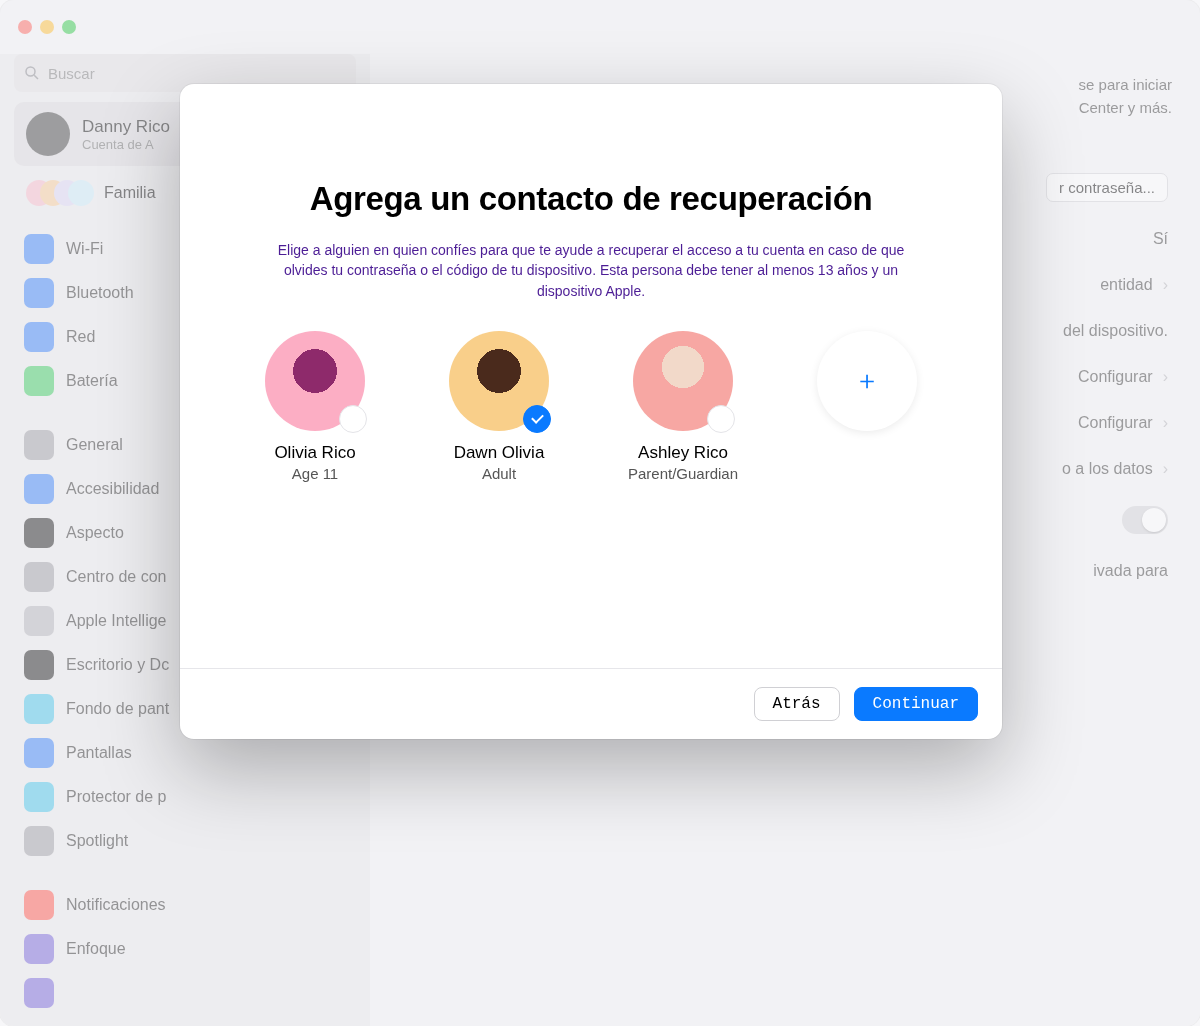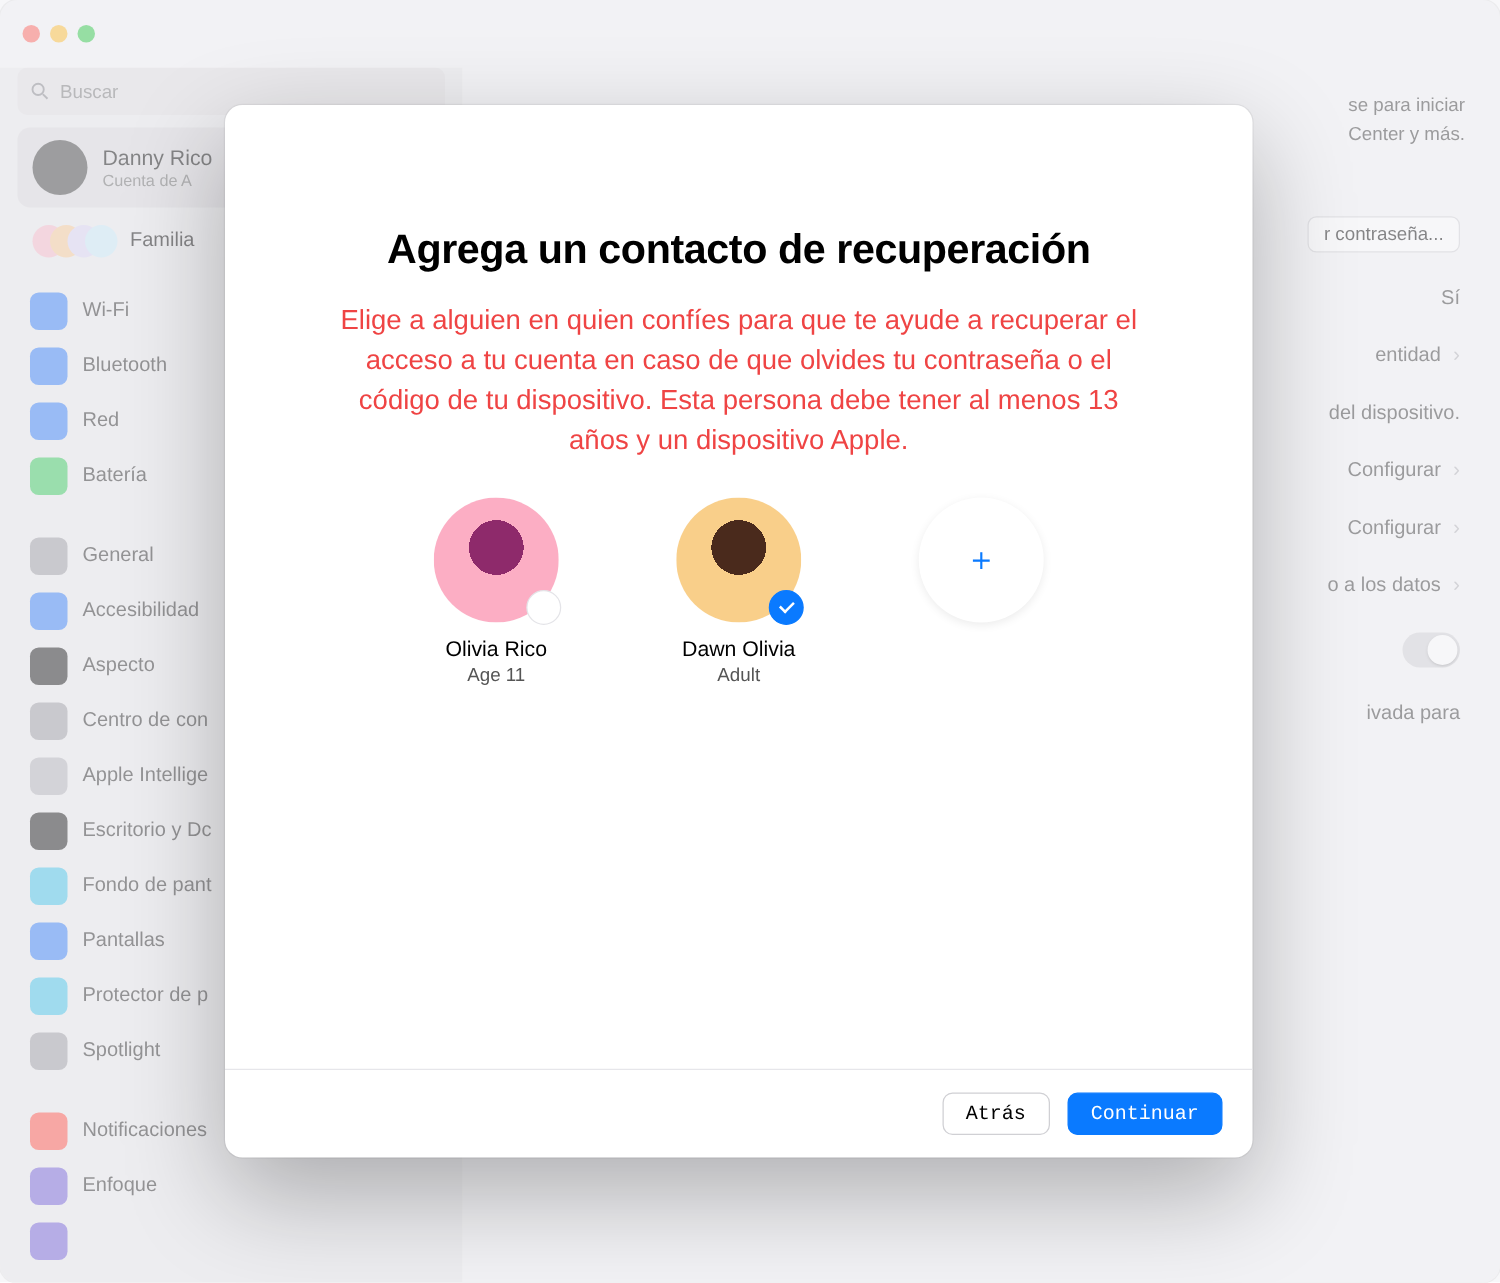--- a/index.html
+++ b/index.html
@@ -38,24 +38,24 @@
 .main { flex:1; background:#f4f4f5; display:flex; flex-direction:column; }
 .main-content { padding:20px 28px; color:#333; font-size:15px; }
 .setting-row{display:flex;align-items:center;justify-content:flex-end;gap:10px;padding:14px 4px;font-size:16px;color:#333;}
 .pill-btn{background:#fff;border:1px solid #d0d0d4;border-radius:7px;padding:5px 12px;font-size:15px;}
 .chev{color:#b0b0b5;}
 .toggle-on{width:46px;height:28px;border-radius:14px;background:#d0d0d4;position:relative;}
 .toggle-on::after{content:"";position:absolute;right:2px;top:2px;width:24px;height:24px;border-radius:50%;background:#fff;box-shadow:0 1px 2px rgba(0,0,0,.25);}
 
 .overlay { position:absolute; inset:0; background:rgba(240,240,244,.55); }
 
-.modal { position:absolute; left:180px; top:84px; width:822px; height:842px; background:#fff; border-radius:14px; box-shadow:0 30px 80px rgba(0,0,0,.28),0 0 0 1px rgba(0,0,0,.05); display:flex; flex-direction:column; }
+.modal { position:absolute; left:180px; top:84px; width:822px; height:655px; background:#fff; border-radius:14px; box-shadow:0 30px 80px rgba(0,0,0,.28),0 0 0 1px rgba(0,0,0,.05); display:flex; flex-direction:column; }
 .modal-body { flex:1; padding:96px 70px 0; text-align:center; }
 .modal-body h1 { font-size:33px; font-weight:700; letter-spacing:-.01em; margin-bottom:22px; }
-.modal-body p.desc { font-size:22px; line-height:1.45; color:#ef4444; max-width:640px; margin:0 auto 30px; }
+.modal-body p.desc { font-size:14px; line-height:1.45; color:#4c1d95; max-width:640px; margin:0 auto 30px; }
 
 .people { display:flex; justify-content:center; gap:54px; margin-top:24px; }
 .person { width:140px; display:flex; flex-direction:column; align-items:center; cursor:pointer; }
 .p-avatar { width:100px; height:100px; border-radius:50%; position:relative; }
 .p-avatar .badge { position:absolute; right:-2px; bottom:-2px; width:28px; height:28px; border-radius:50%; background:#fff; border:1px solid #e4e4e8; }
 .p-avatar .badge.sel { background:#0a7aff; border-color:#0a7aff; display:flex; align-items:center; justify-content:center; }
 .p-avatar .badge.sel::after { content:""; width:9px; height:5px; border:2px solid #fff; border-top:none; border-right:none; transform:rotate(-45deg); margin-top:-2px; }
 .p-name { font-size:17px; margin-top:12px; }
 .p-role { font-size:15px; color:#555; margin-top:2px; }
 .add-circle{width:100px;height:100px;border-radius:50%;background:#fff;box-shadow:0 2px 8px rgba(0,0,0,.08);display:flex;align-items:center;justify-content:center;}
@@ -245,20 +245,27 @@
           <div class="p-role">Age 11</div>
         </div>
         <div class="person">
           <div class="p-avatar av2">
             <div class="badge sel"></div>
           </div>
           <div class="p-name">Dawn Olivia</div>
           <div class="p-role">Adult</div>
         </div>
         <div class="person">
+          <div class="p-avatar av3">
+            <div class="badge"></div>
+          </div>
+          <div class="p-name">Ashley Rico</div>
+          <div class="p-role">Parent/Guardian</div>
+        </div>
+        <div class="person">
           <div class="add-circle">
             <span class="plus">＋</span>
           </div>
         </div>
       </div>
   </div>
   <div class="modal-footer">
     <button class="btn">Atrás</button>
     <button class="btn primary">Continuar</button>
   </div>

